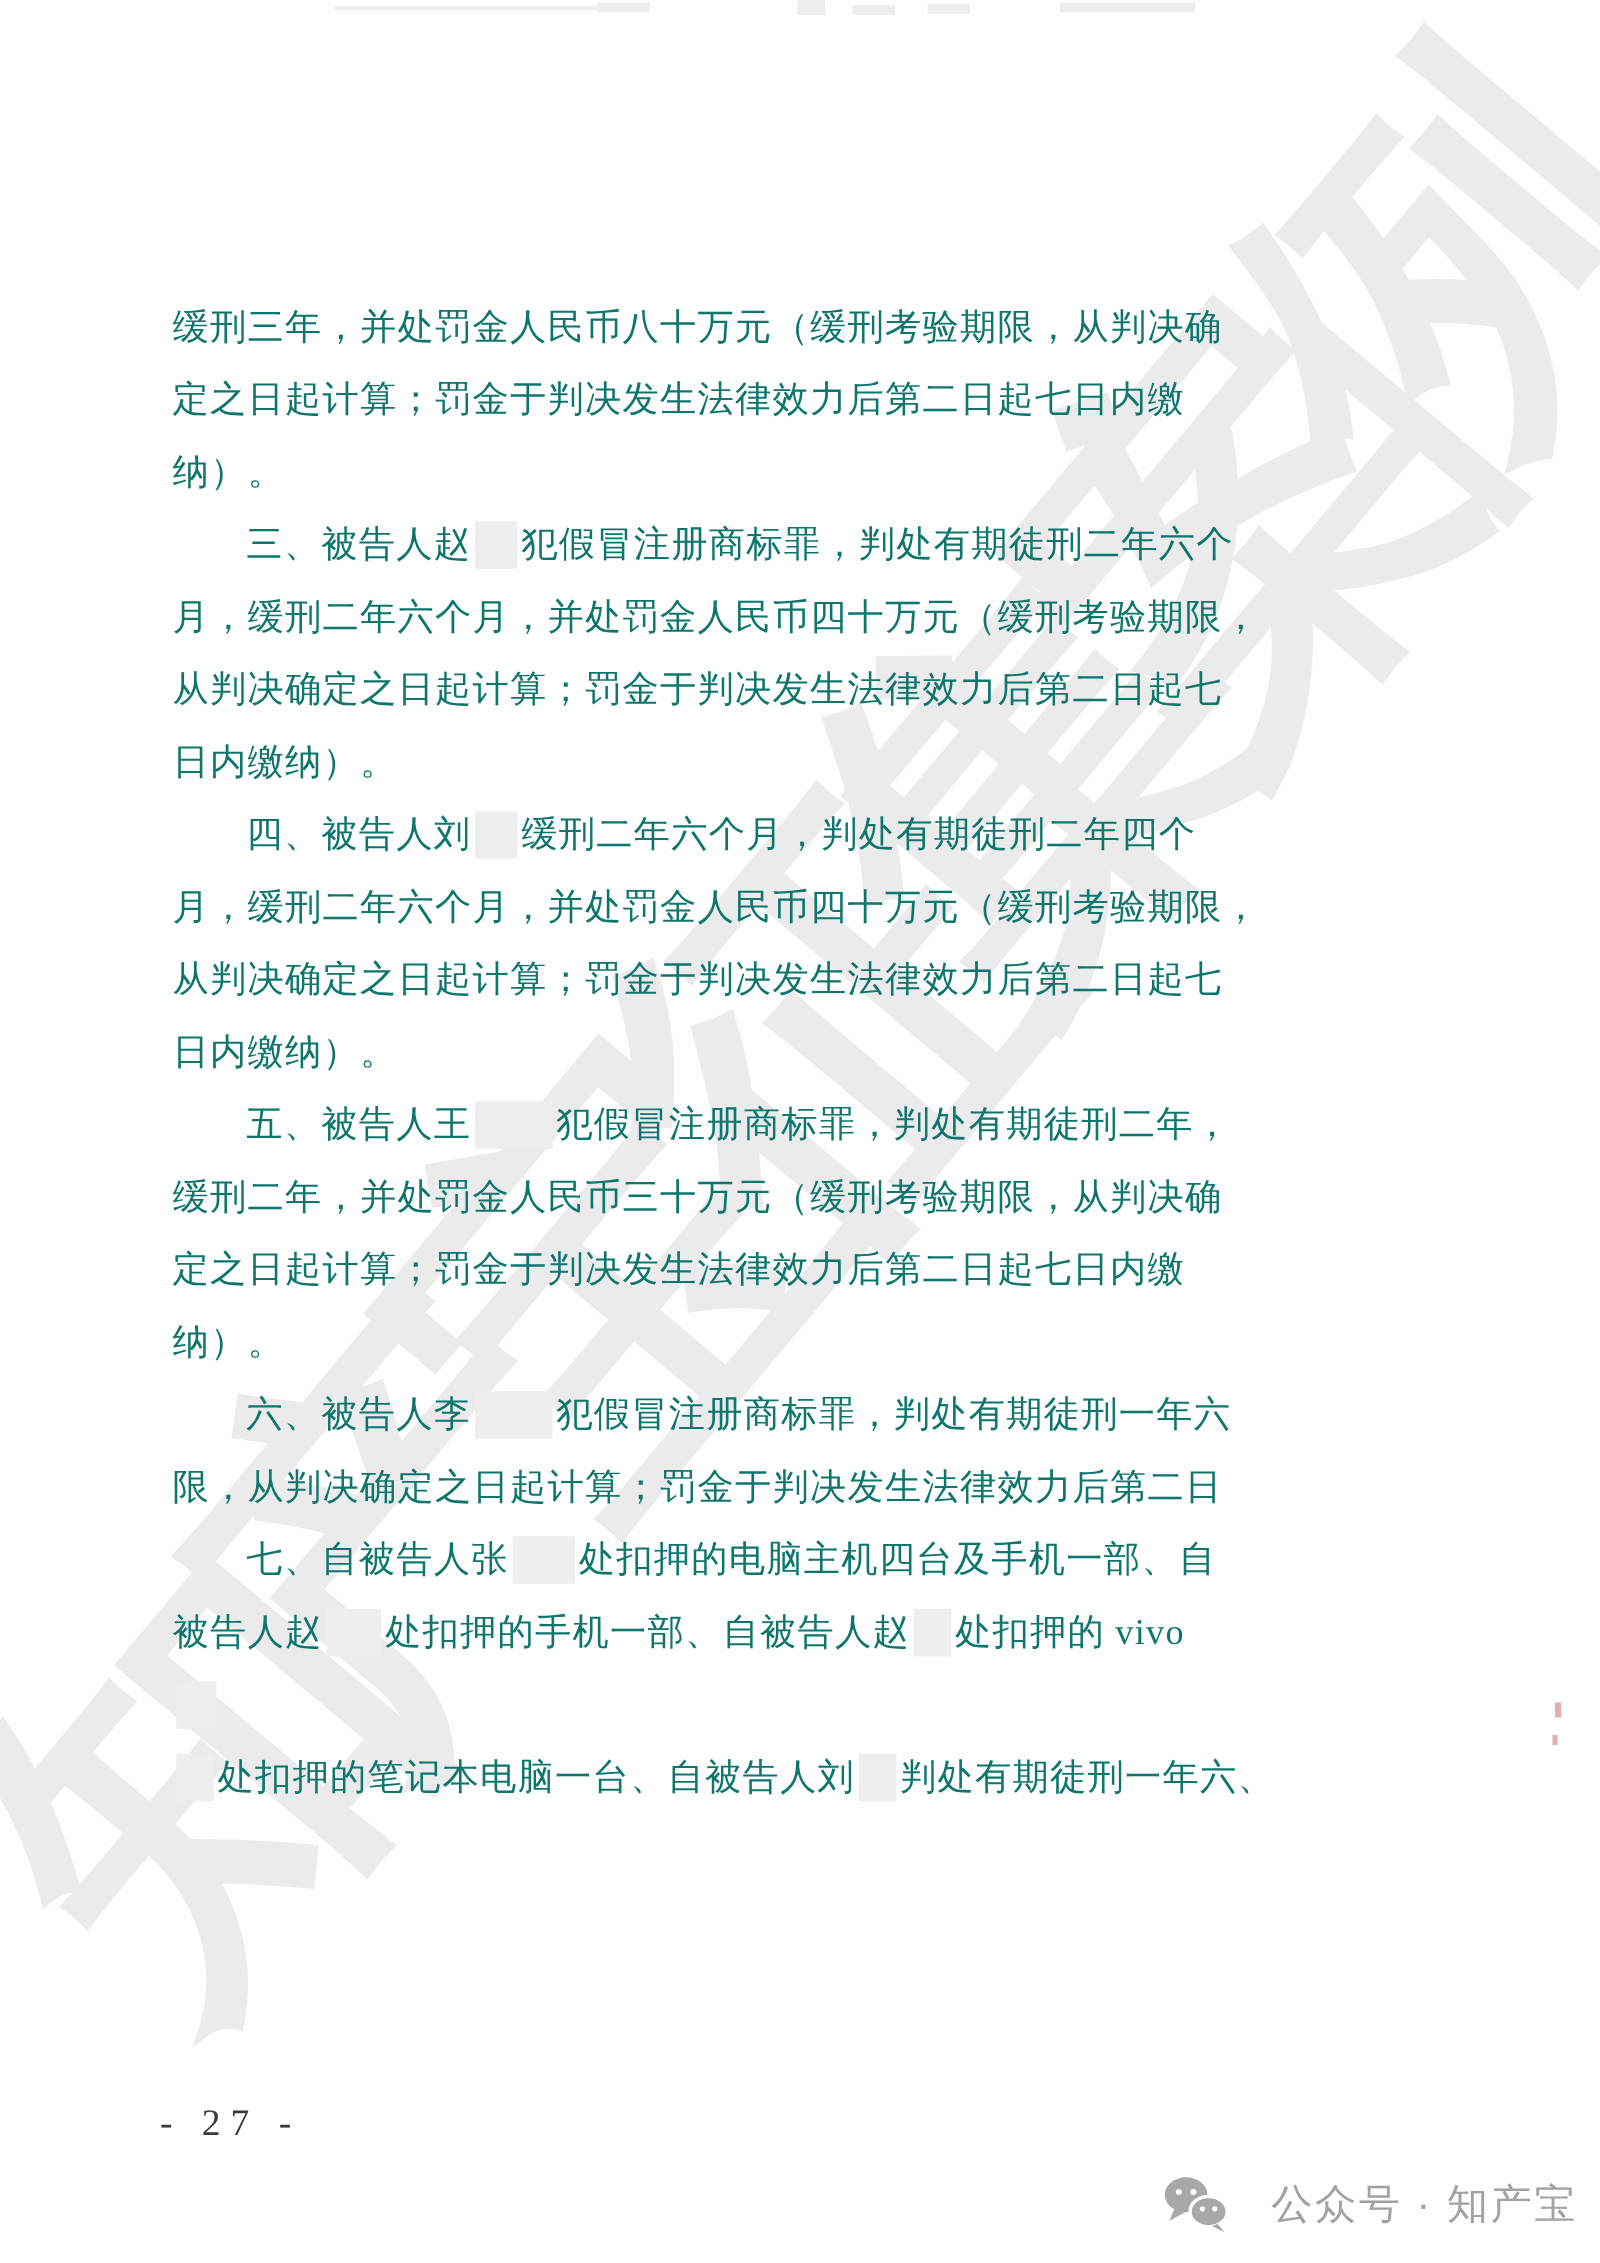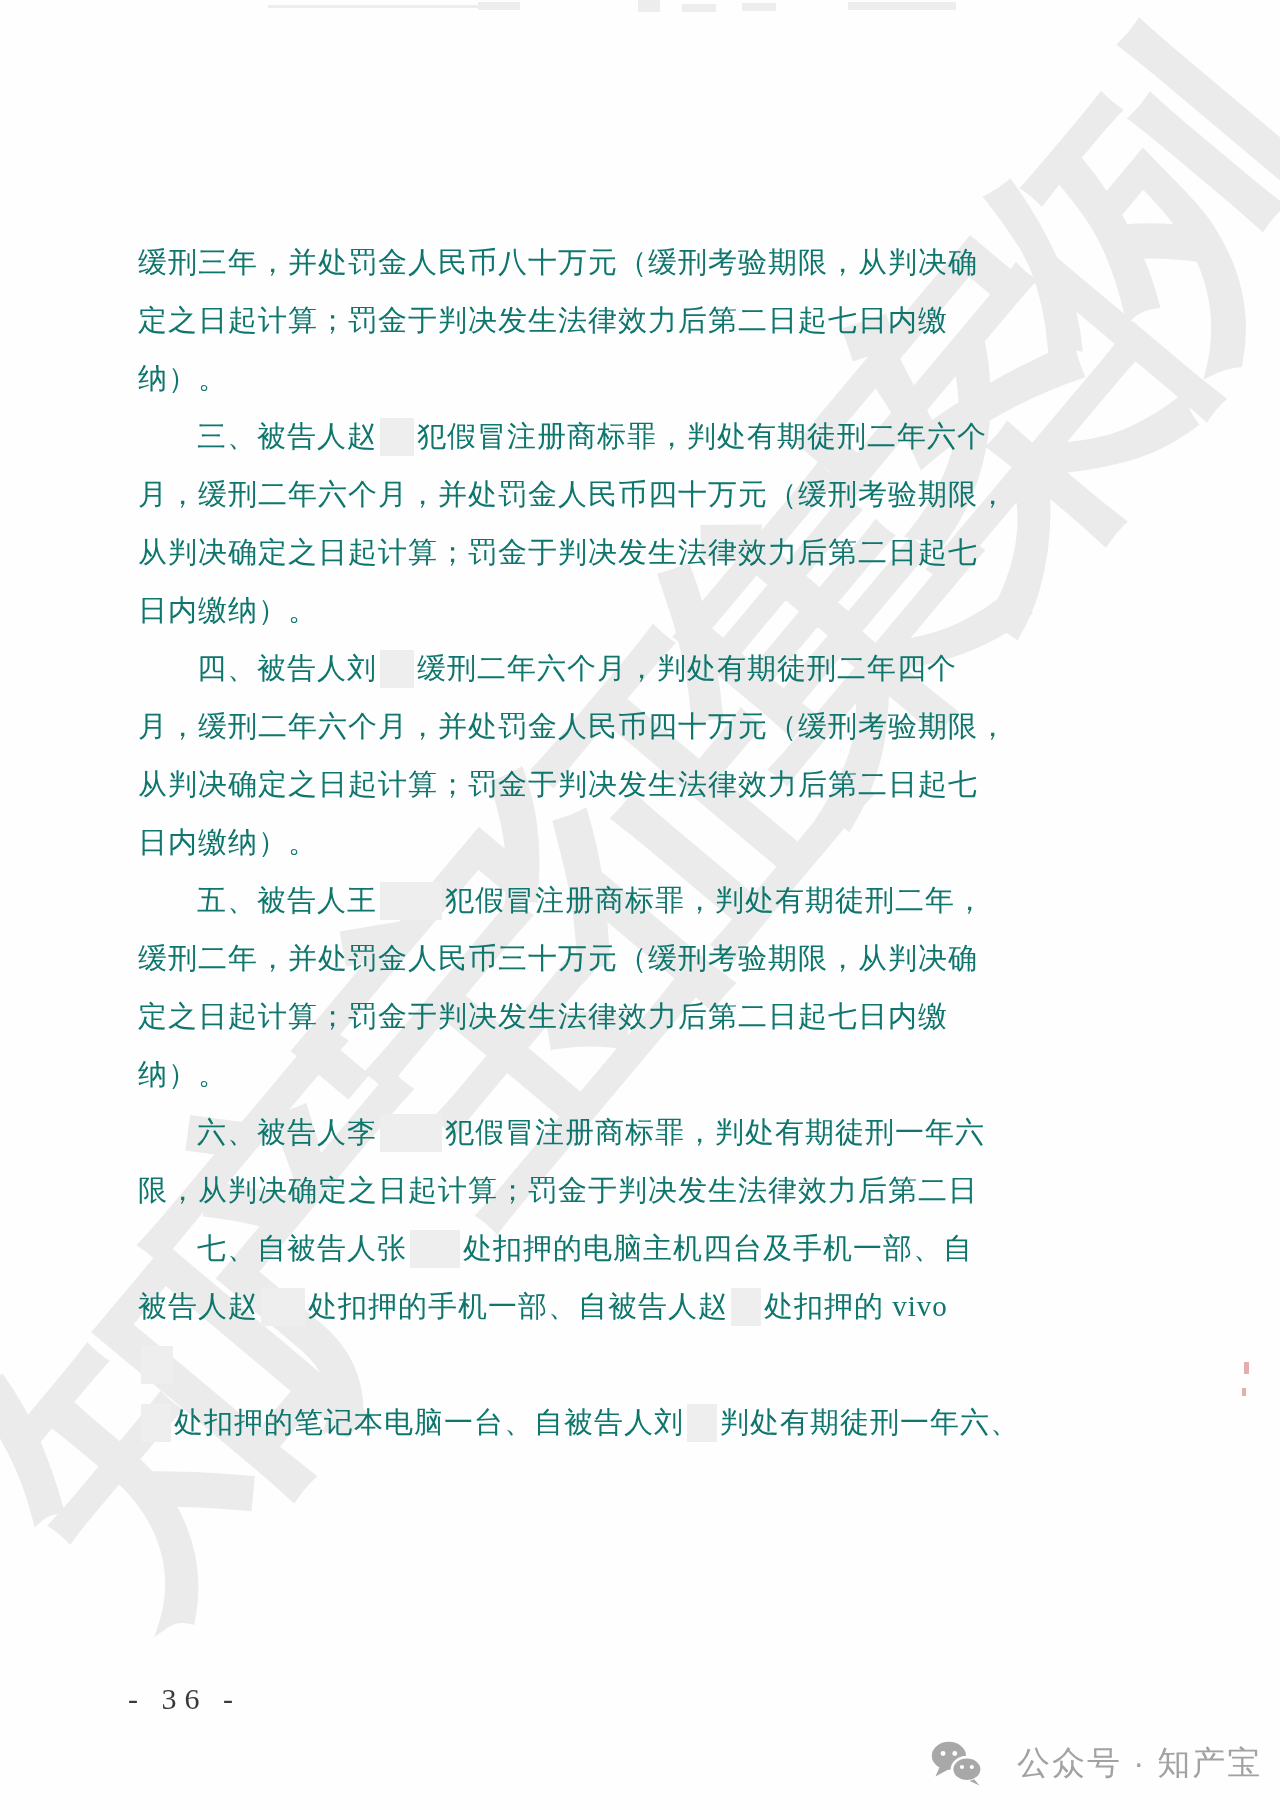--- a/index.html
+++ b/index.html
@@ -134,21 +134,21 @@
       <div class="line"><span>定之日起计算；罚金于判决发生法律效力后第二日起七日内缴</span></div>
       <div class="line"><span>纳）。</span></div>
       <div class="line indent"><span>六、被告人李</span><span class="redact" style="width: 62px;"></span><span>犯假冒注册商标罪，判处有期徒刑一年六</span></div>
       <div class="line"><span>限，从判决确定之日起计算；罚金于判决发生法律效力后第二日</span></div>
       <div class="line indent"><span>七、自被告人张</span><span class="redact" style="width: 50px;"></span><span>处扣押的电脑主机四台及手机一部、自</span></div>
       <div class="line"><span>被告人赵</span><span class="redact" style="width: 44px;"></span><span>处扣押的手机一部、自被告人赵</span><span class="redact" style="width: 30px;"></span><span>处扣押的 vivo</span></div>
       <div class="line"><span class="redact" style="width: 32px;"></span></div>
       <div class="line"><span class="redact" style="width: 30px;"></span><span>处扣押的笔记本电脑一台、自被告人刘</span><span class="redact" style="width: 30px;"></span><span>判处有期徒刑一年六、</span></div>
     </div>
 
-  <div class="page-number">- 36 -</div>
+  <div class="page-number">- 27 -</div>
 
   <div class="footer-brand">
     <span>
       <svg class="wechat-icon-svg" viewBox="0 0 60 50" xmlns="http://www.w3.org/2000/svg">
         <ellipse cx="21" cy="17" rx="19" ry="15.5" fill="#a8a8a8"></ellipse>
         <polygon points="11,29 6,40 21,32" fill="#a8a8a8"></polygon>
         <circle cx="14.5" cy="14.5" r="2.7" fill="#fefefe"></circle>
         <circle cx="27.5" cy="14.5" r="2.7" fill="#fefefe"></circle>
         <ellipse cx="41" cy="32" rx="16.5" ry="13.5" fill="#a8a8a8" stroke="#fefefe" stroke-width="3"></ellipse>
         <polygon points="49,43 55,50 44,45" fill="#a8a8a8"></polygon>

